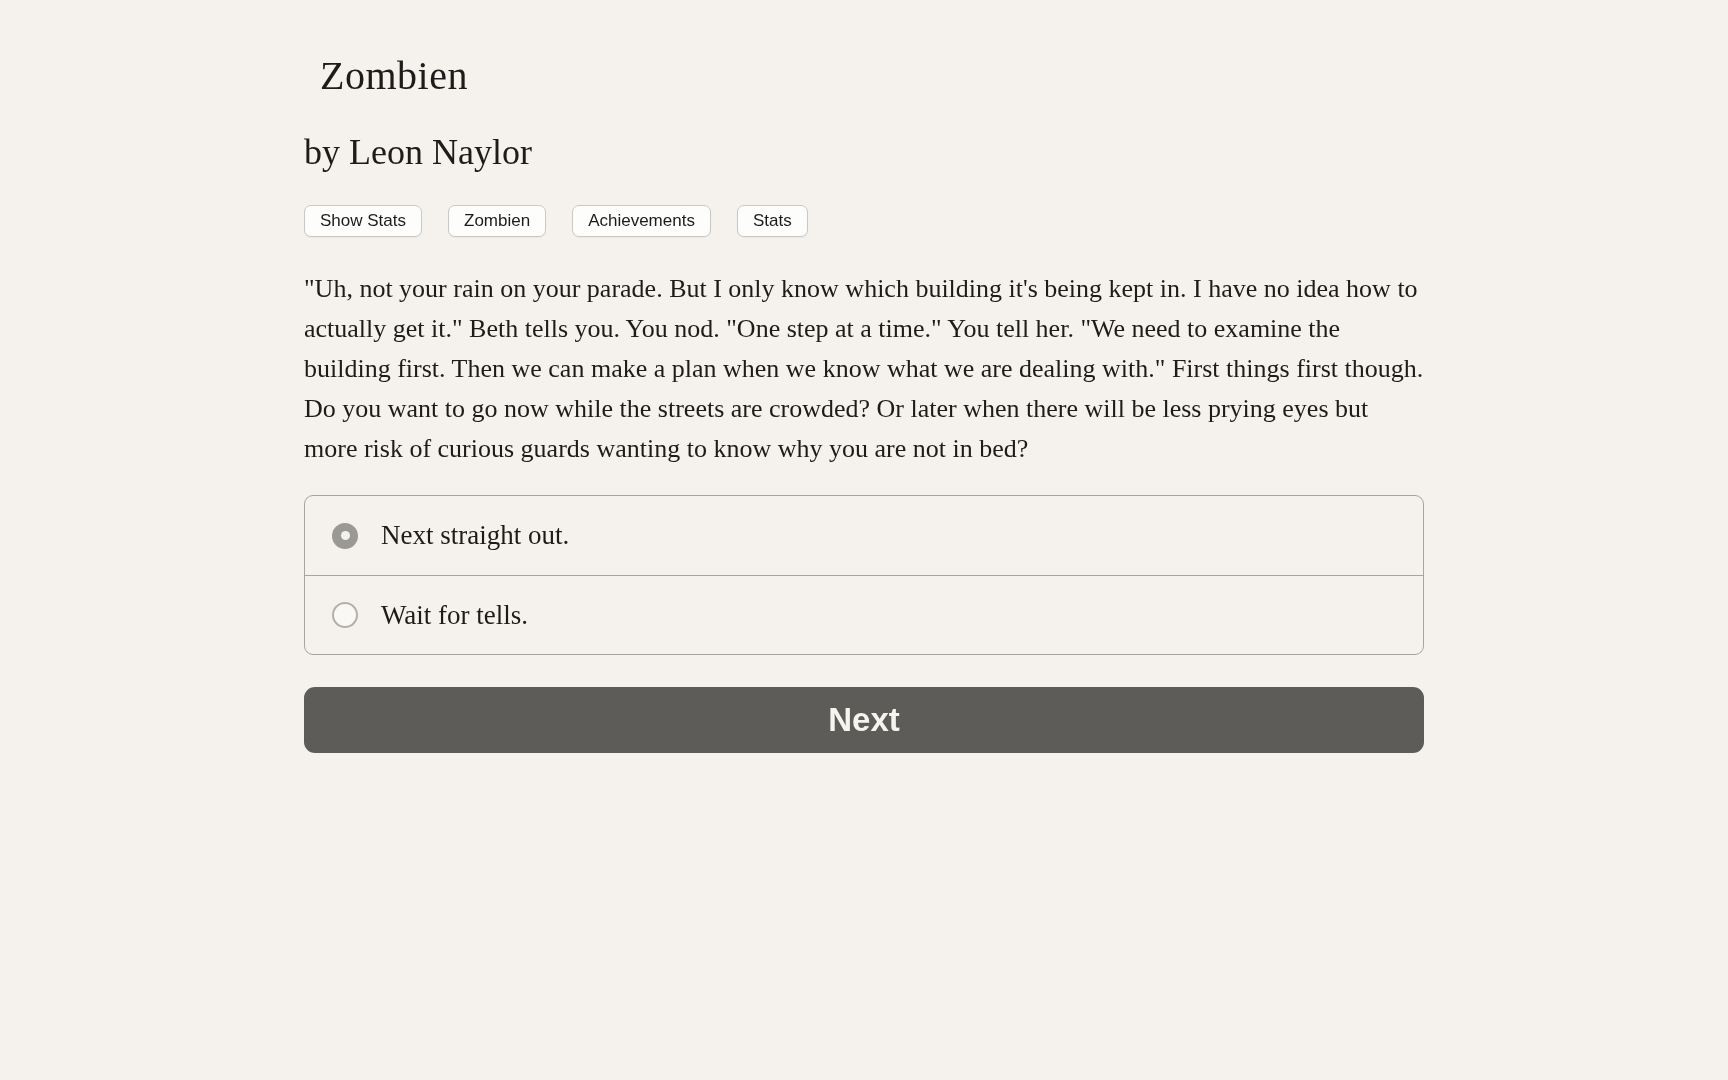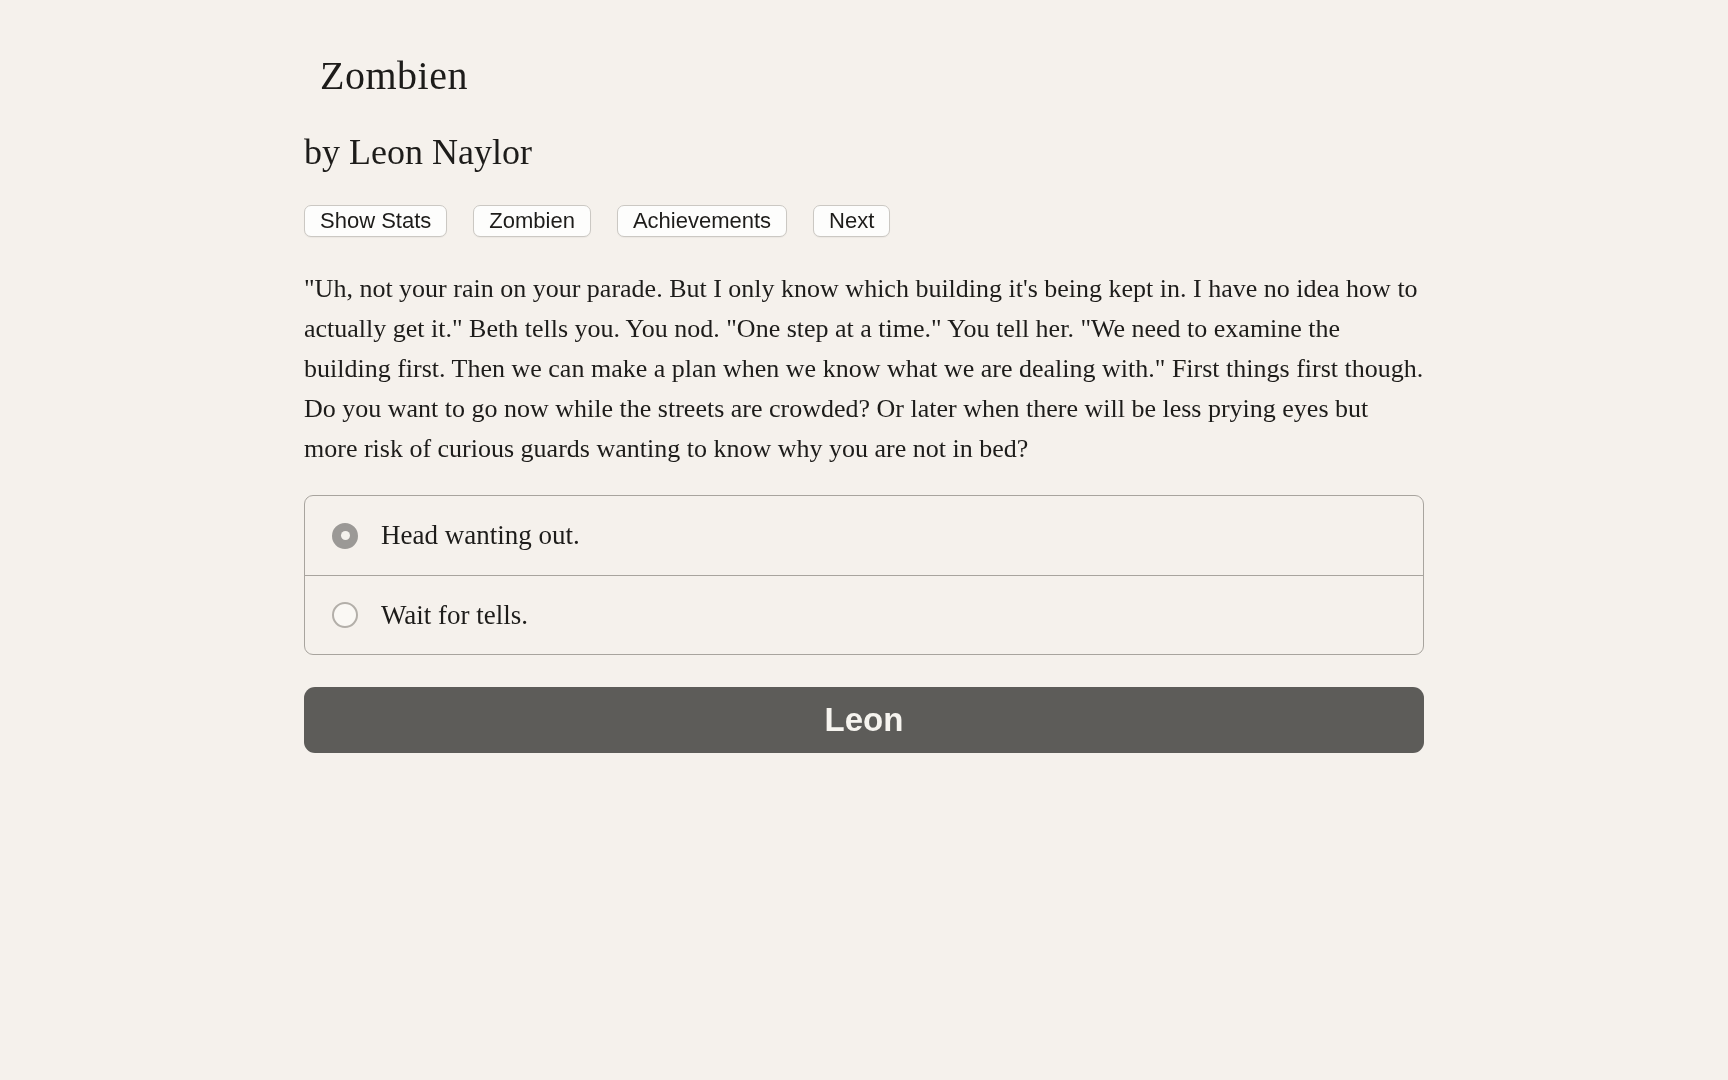--- a/index.html
+++ b/index.html
@@ -35,21 +35,21 @@
   }
 
   .toolbar {
     margin-top: 36px;
     display: flex;
     gap: 26px;
     align-items: center;
   }
   .toolbar button {
     font-family: "Liberation Sans", sans-serif;
-    font-size: 22px;
+    font-size: 17px;
     line-height: 17px;
     color: #1D1C1A;
     background: #FDFDFC;
     border: 1px solid #CBC8C3;
     border-radius: 7px;
     padding: 6px 15px 7px 15px;
     cursor: pointer;
     box-shadow: 0 1px 1px rgba(0,0,0,0.04);
   }
 
@@ -130,32 +130,32 @@
   <div class="inner">
 
     <h1 class="game-title">Zombien</h1>
 
     <div class="byline">by Leon Naylor</div>
 
     <div class="toolbar">
       <button>Show Stats</button>
       <button>Zombien</button>
       <button>Achievements</button>
-      <button>Next</button>
+      <button>Stats</button>
     </div>
 
     <div class="story">"Uh, not your rain on your parade. But I only know which building it's being kept in. I have no idea how to actually get it." Beth tells you. You nod. "One step at a time." You tell her. "We need to examine the building first. Then we can make a plan when we know what we are dealing with." First things first though. Do you want to go now while the streets are crowded? Or later when there will be less prying eyes but more risk of curious guards wanting to know why you are not in bed?</div>
 
     <div class="choices">
       <div class="option-row">
         <span class="radio selected"></span>
-        <span class="option-label">Head wanting out.</span>
+        <span class="option-label">Next straight out.</span>
       </div>
       <div class="option-row">
         <span class="radio"></span>
         <span class="option-label">Wait for tells.</span>
       </div>
     </div>
 
-    <button class="next-btn">Leon</button>
+    <button class="next-btn">Next</button>
 
   </div>
 </div>
 
 </body></html>

